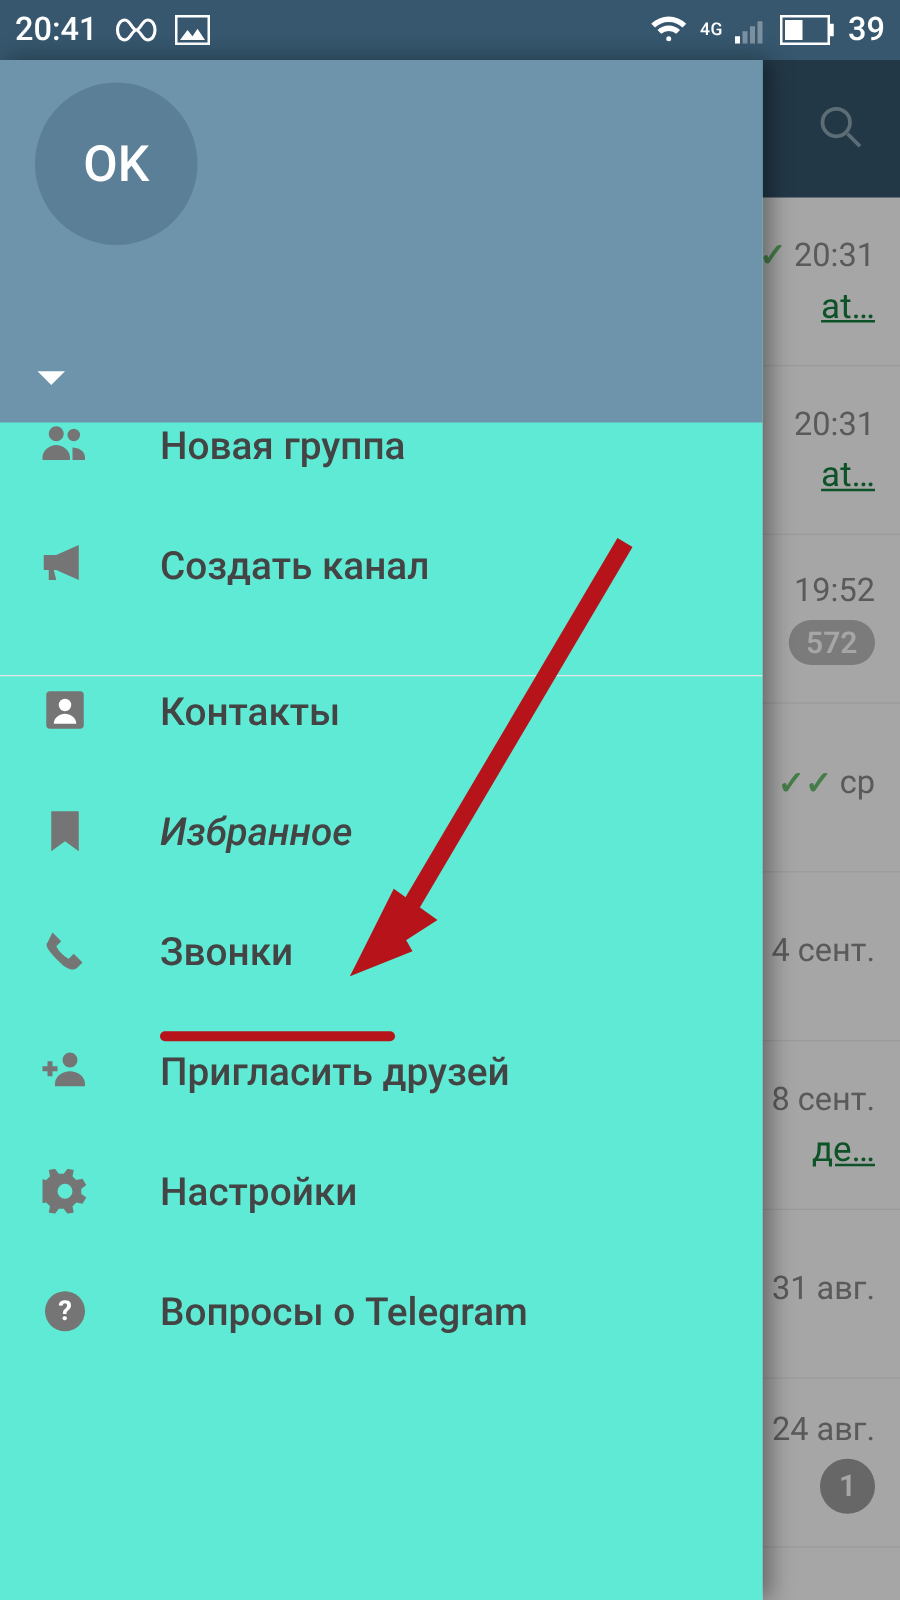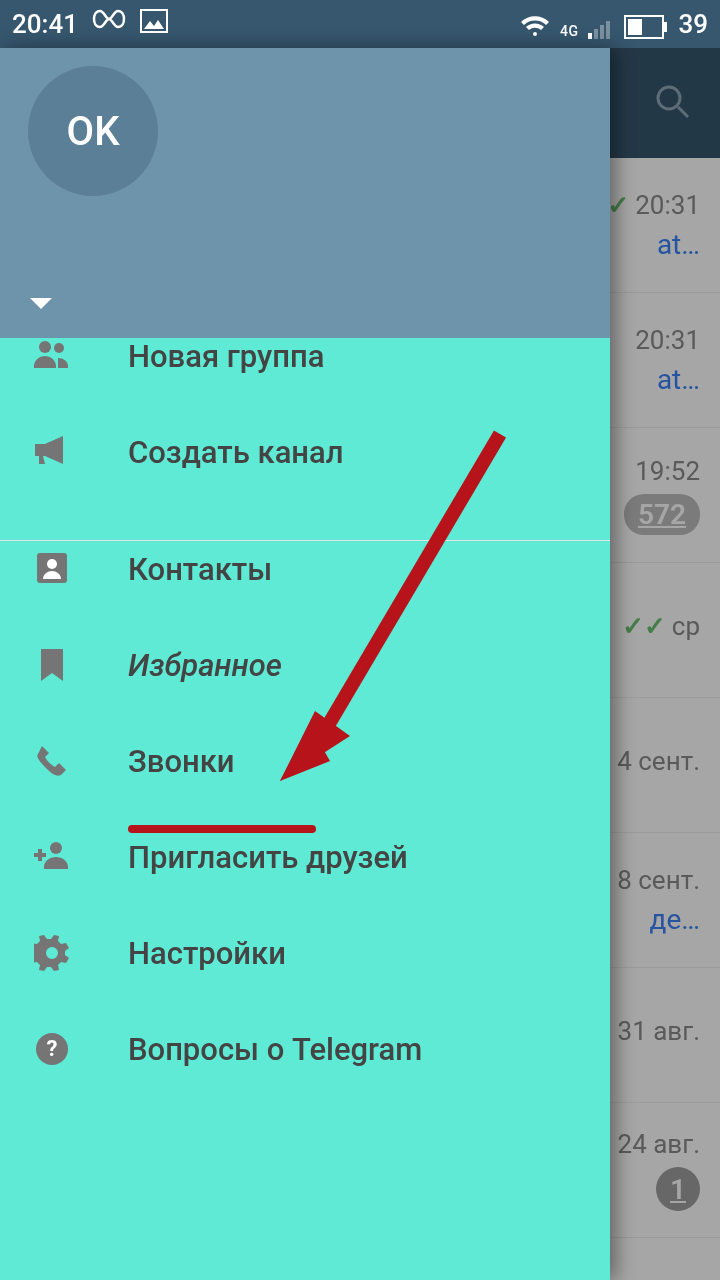--- a/index.html
+++ b/index.html
@@ -15,22 +15,22 @@
     height: 48px;
     background: #36576e;
     color: #fff;
     display: flex;
     align-items: center;
     justify-content: space-between;
     padding: 0 12px;
     font-size: 26px;
     font-weight: 500;
   }
-  .statusbar .left { display: flex; align-items: flex-start; gap: 14px; }
-  .statusbar .right { display: flex; align-items: flex-end; gap: 10px; }
+  .statusbar .left { display: flex; align-items: center; gap: 14px; }
+  .statusbar .right { display: flex; align-items: center; gap: 10px; }
   .statusbar svg { display: block; }
   .content-area {
     position: relative;
     height: 1232px;
   }
   
   .chatlist {
     position: absolute;
     top: 0; left: 0; right: 0; bottom: 0;
     background: #fff;
@@ -49,29 +49,28 @@
     border-bottom: 1px solid #eee;
     display: flex;
     flex-direction: column;
     justify-content: center;
     align-items: flex-end;
     padding-right: 20px;
     color: #8a8a8a;
     font-size: 26px;
   }
   .chat-row .time { margin-bottom: 8px; display:flex; align-items:center; gap:6px;}
-  .chat-row .txt { color: #3b82f6; font-size: 28px; }
+  .chat-row .txt { color: #15803d; font-size: 28px; text-decoration: underline; }
   .chat-row .badge {
     background: #bdbdbd;
     color: #fff;
     border-radius: 20px;
     padding: 4px 14px;
-    font-size: 28px;
+    font-size: 24px;
     font-weight: 600;
-    text-decoration: underline;
   }
   .chat-row .badge.small { background:#9e9e9e; border-radius:50%; width:44px; height:44px; display:flex; align-items:center; justify-content:center; padding:0;}
   
   .dim {
     position: absolute;
     top: 0; bottom: 0; left: 610px; right: 0;
     background: rgba(0,0,0,0.35);
   }
   
   .drawer {

